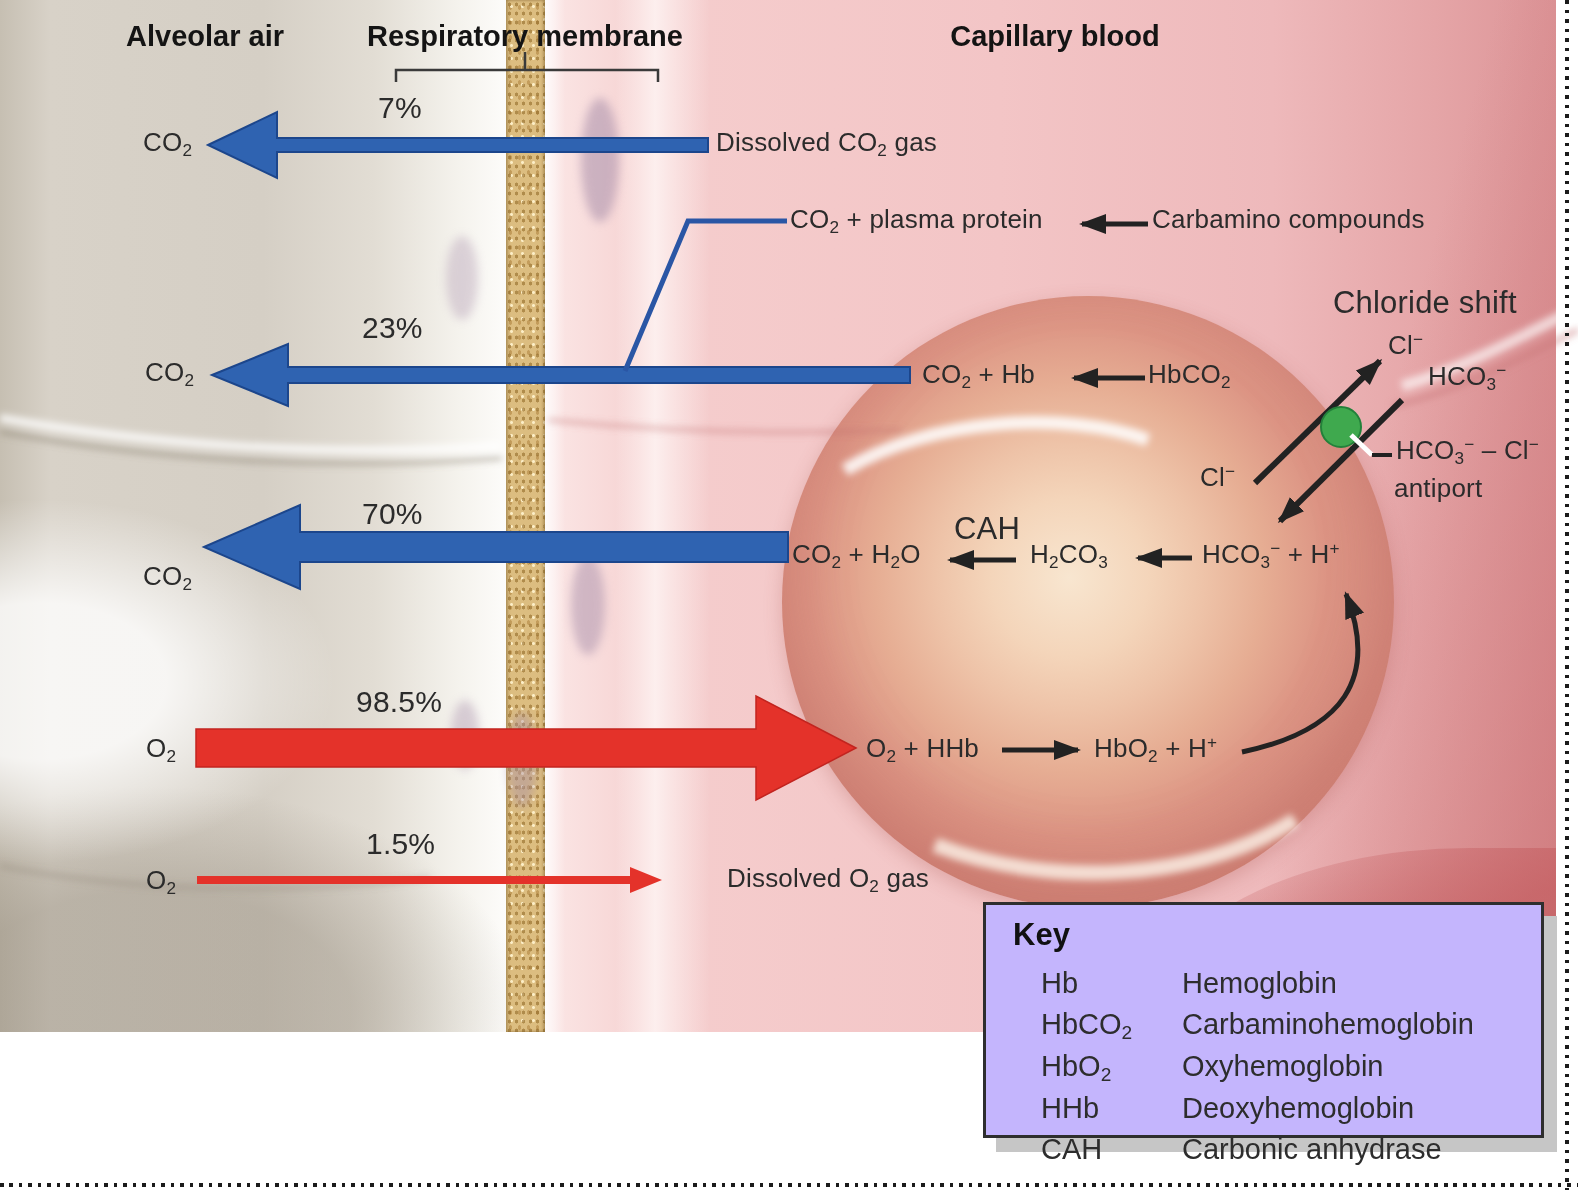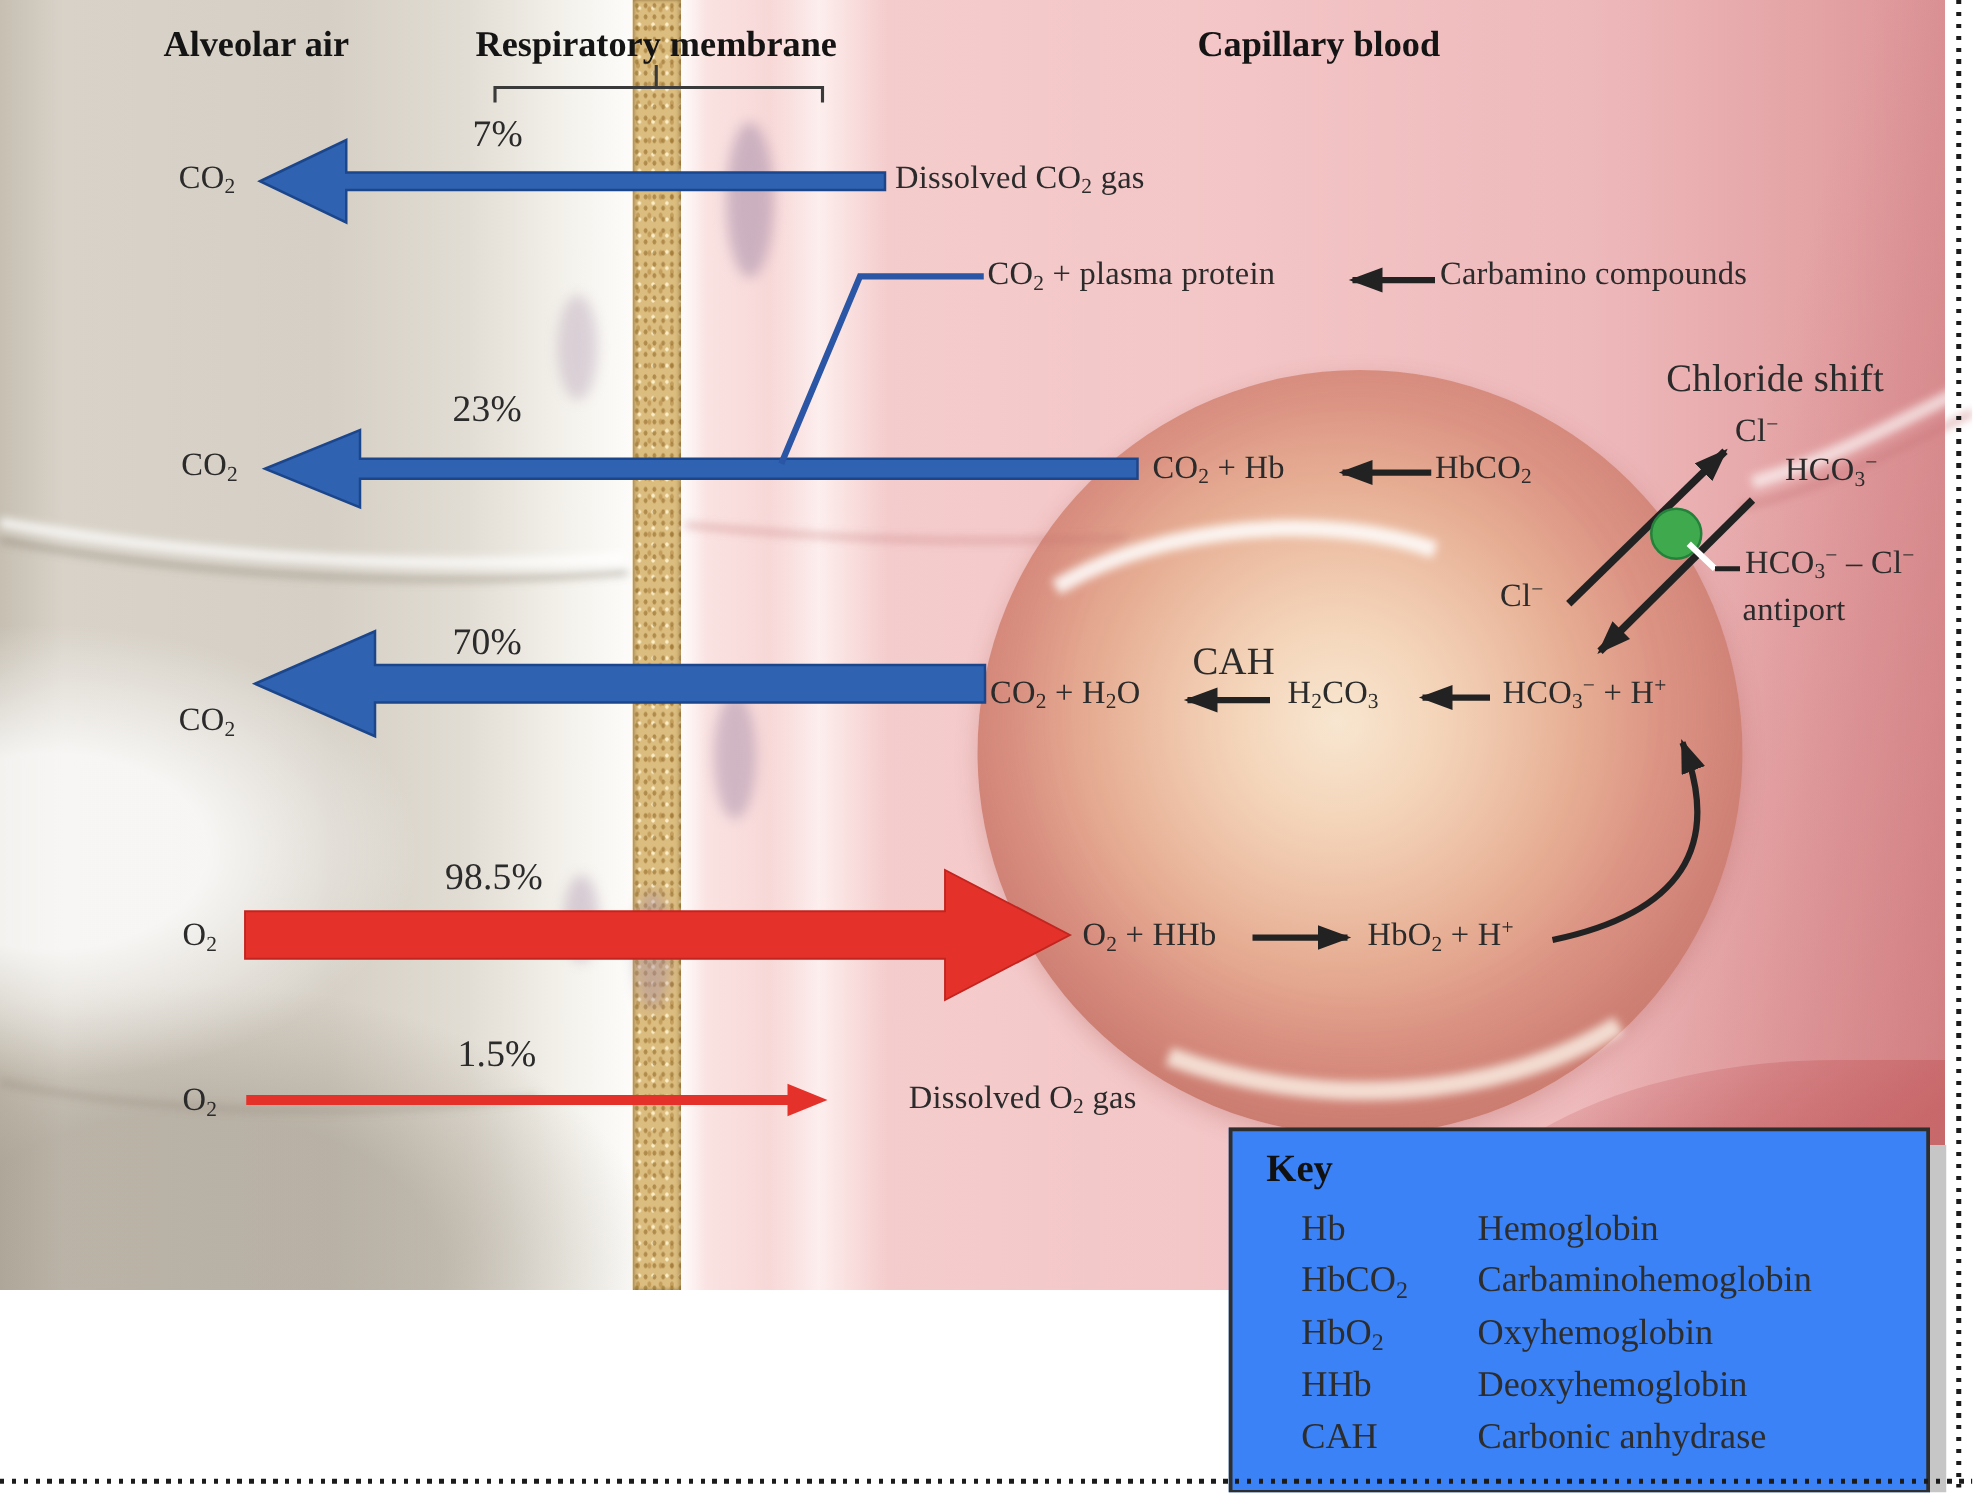--- a/index.html
+++ b/index.html
@@ -1,17 +1,17 @@
 <!DOCTYPE html>
 <html><head>
 <meta charset="utf-8">
 <style>
   html,body{margin:0;padding:0;background:#ffffff;}
   .canvas{position:relative;width:1578px;height:1194px;background:#ffffff;overflow:hidden;
-          font-family:Liberation Serif, serif;color:#2b2b2b;}
+          font-family:Liberation Sans, sans-serif;color:#2b2b2b;}
   .art{position:absolute;left:0;top:0;width:1556px;height:1032px;overflow:hidden;}
   .region-gray{position:absolute;left:0;top:0;width:506px;height:1032px;
     background:
       radial-gradient(ellipse 420px 260px at 8% 66%, rgba(255,255,255,.8) 0 30%, rgba(255,255,255,0) 70%),
       radial-gradient(ellipse 500px 300px at 30% 98%, rgba(130,120,104,.35) 0 40%, rgba(130,120,104,0) 75%),
       linear-gradient(90deg,#c6bfb2 0%,#d8d2c8 10%,#d5cfc5 52%,#e2ddd4 74%,#f4f2ec 90%,#fdfcfa 100%);}
   .membrane{position:absolute;left:506px;top:0;width:39px;height:1032px;background-color:#dcbd80;
     background-image:
       radial-gradient(rgba(146,106,40,.6) 1.3px, transparent 1.8px),
       radial-gradient(rgba(255,242,205,.9) 1.1px, transparent 1.6px),
@@ -32,21 +32,21 @@
        #e6ad93 42%, #dc9484 56%, #d58a7e 69%, #d68b7f 82%, #cc7f76 96%, #c87b73 100%);
     box-shadow:inset 0 -35px 70px rgba(180,88,80,.30), 0 6px 18px rgba(160,70,65,.25);}
   .blob{position:absolute;border-radius:50%;background:#a88faa;filter:blur(5px);}
   .overlay{position:absolute;left:0;top:0;width:1578px;height:1194px;}
   .lbl{position:absolute;white-space:nowrap;font-size:26px;line-height:1.08;color:#2b2b2b;letter-spacing:.2px;}
   .hdr{position:absolute;white-space:nowrap;font-size:29px;font-weight:bold;color:#141414;text-align:center;}
   .pct{font-size:30px;}
   .small{font-size:31px;}
   sub{font-size:66%;vertical-align:-0.28em;line-height:0;}
   sup{font-size:66%;vertical-align:0.5em;line-height:0;}
-  .keybox{position:absolute;left:983px;top:902px;width:561px;height:293px;background:#3b82f6;
+  .keybox{position:absolute;left:983px;top:902px;width:561px;height:236px;background:#c4b5fd;
     border:3px solid #2e2e2e;box-sizing:border-box;box-shadow:13px 14px 0 #c6c6c6;padding-left:24px;}
   .keybox .ktitle{position:absolute;left:27px;top:12px;font-size:31px;font-weight:bold;color:#111;}
   .krow{position:absolute;left:0;width:100%;height:41px;}
   .kabbr{position:absolute;left:55px;top:0;font-size:29px;color:#2d2d2d;white-space:nowrap;}
   .kmean{position:absolute;left:196px;top:0;font-size:29px;color:#2d2d2d;white-space:nowrap;}
   .dot-v{position:absolute;left:1565px;top:0;width:4px;height:1190px;
     background:repeating-linear-gradient(to bottom,#1b1b1b 0 3.5px,transparent 3.5px 9.5px);}
   .dot-h{position:absolute;left:0;top:1183px;width:1578px;height:4px;
     background:repeating-linear-gradient(to right,#1b1b1b 0 3.5px,transparent 3.5px 9.5px);}
 </style>

